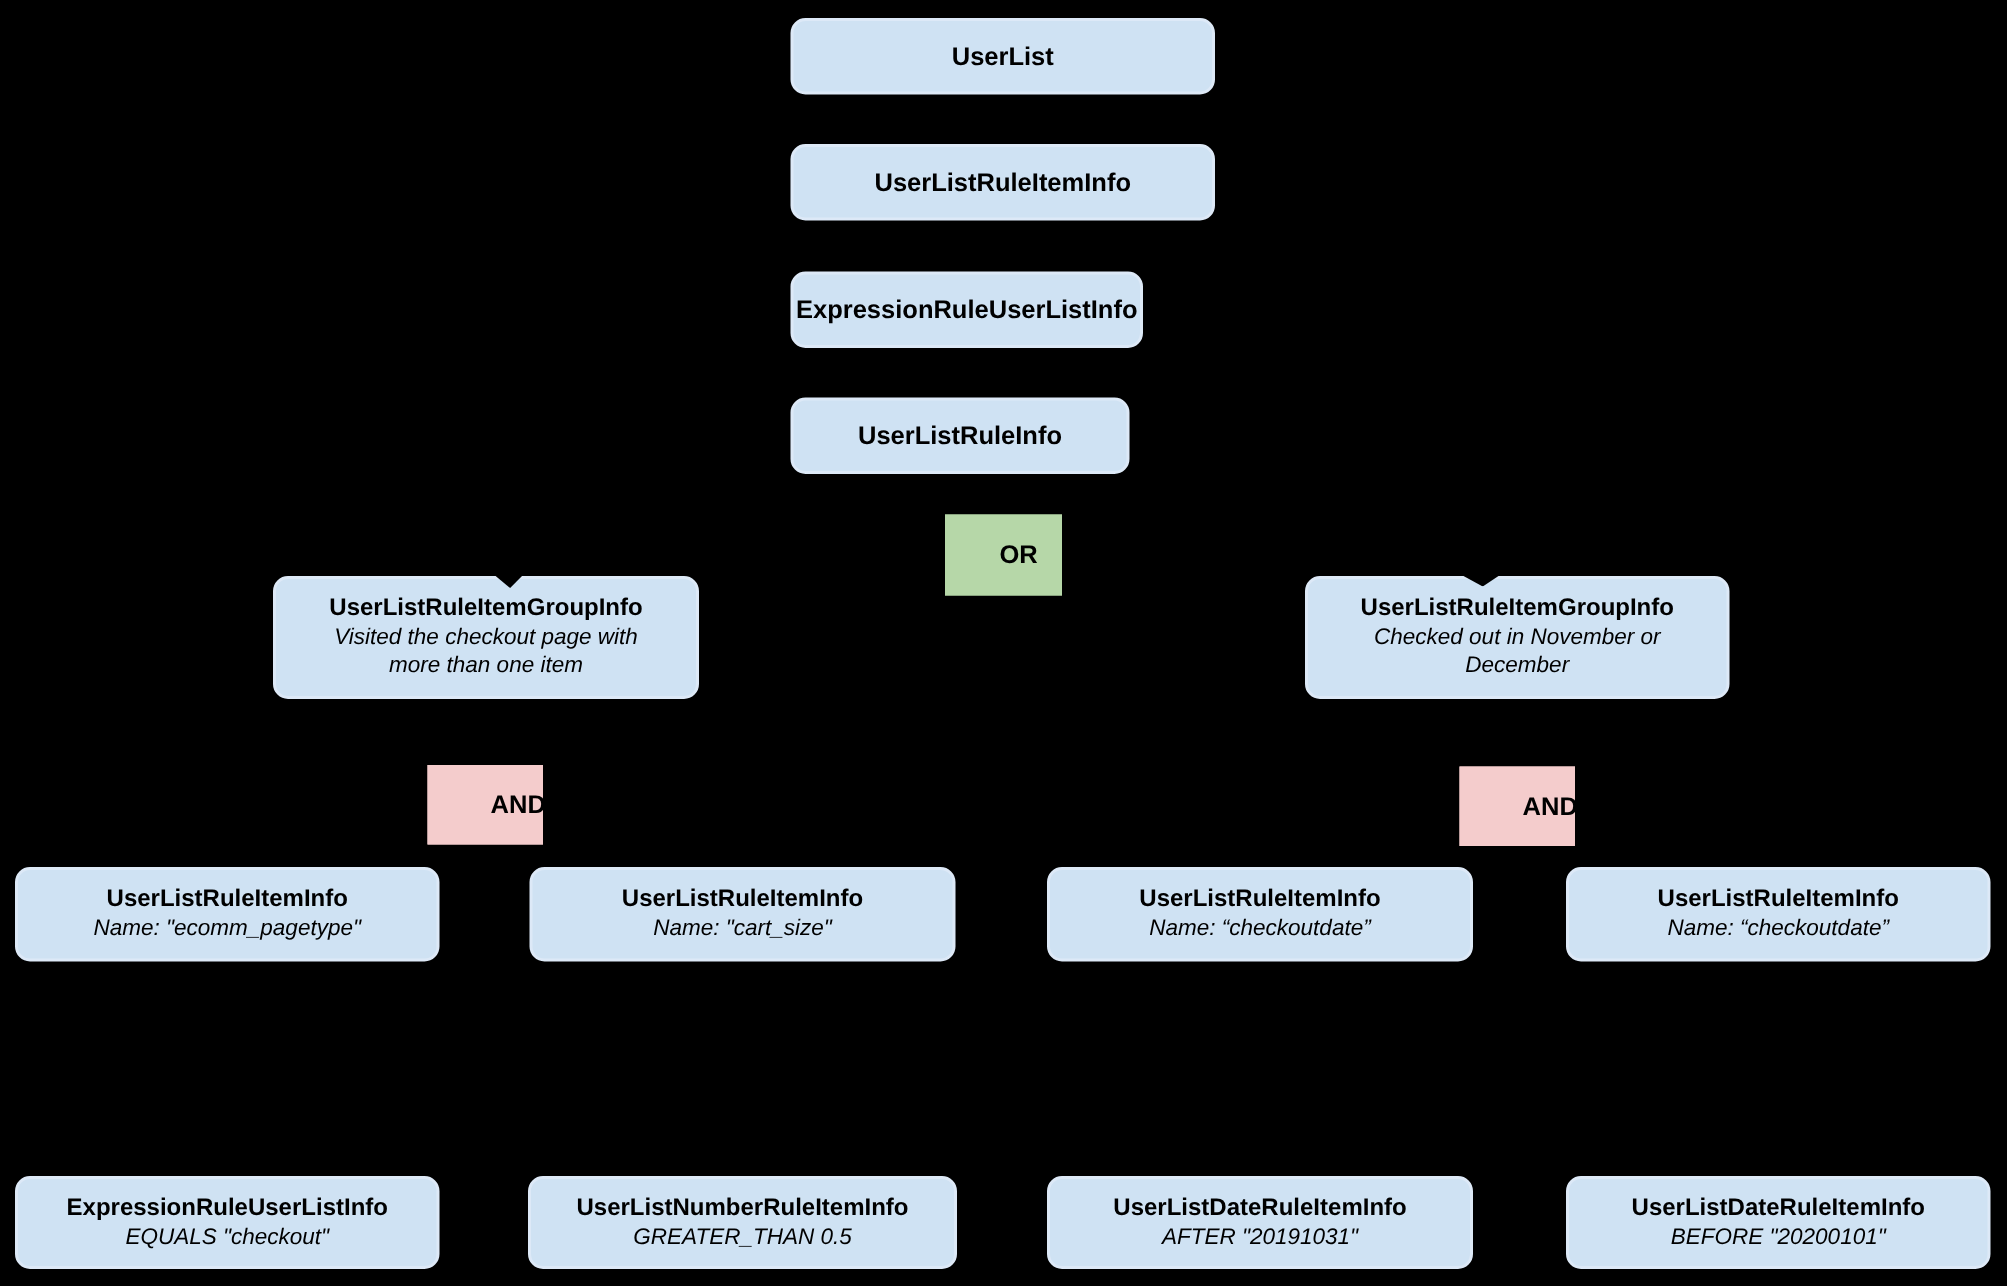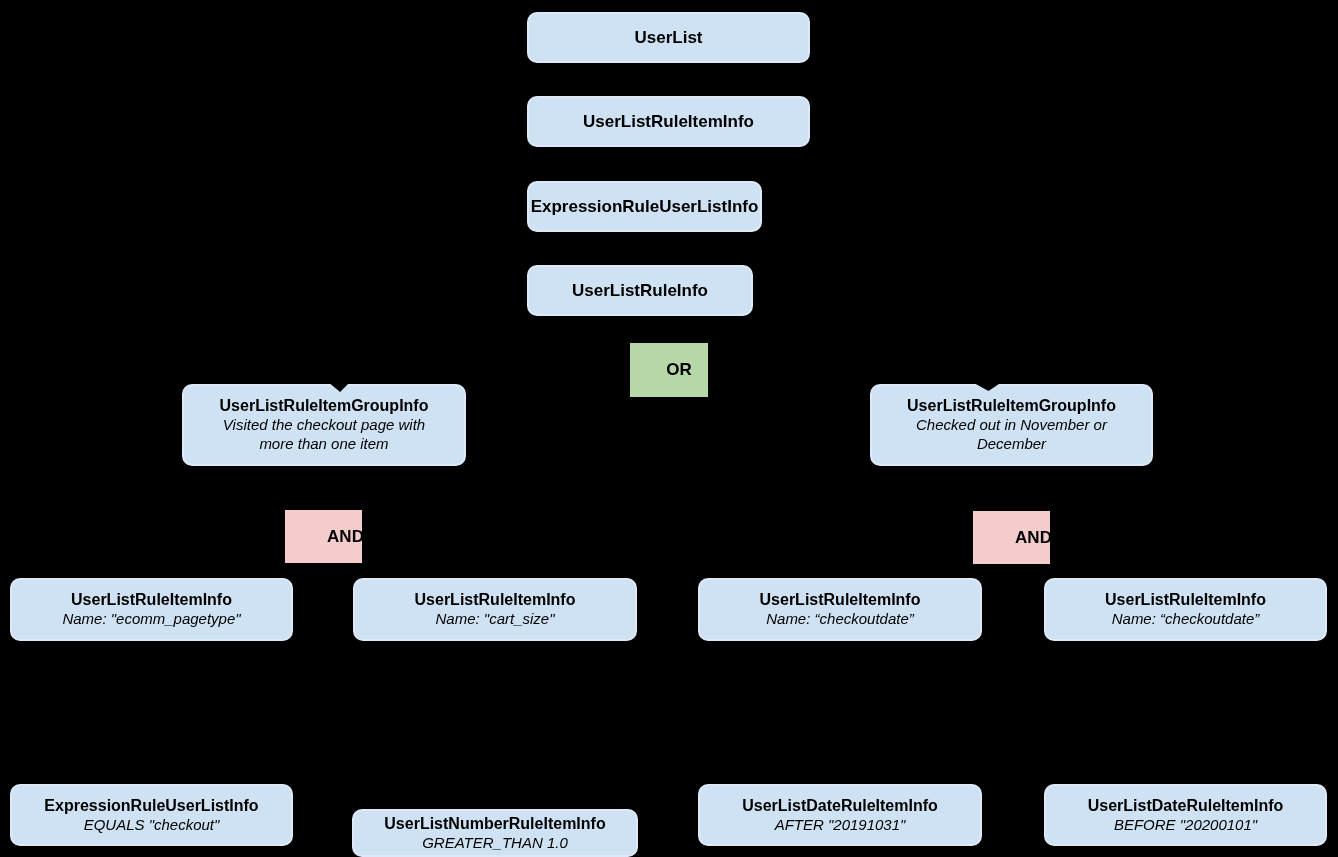--- a/index.html
+++ b/index.html
@@ -67,21 +67,21 @@
   #n-or              { left: 630px; top: 343px; width: 78px;  height: 54px; padding-left: 20px; }
   #n-group-left      { left: 182px; top: 384px; width: 284px; height: 82px; }
   #n-group-right     { left: 870px; top: 384px; width: 283px; height: 82px; }
   #n-and-left        { left: 285px; top: 510px; width: 77px;  height: 53px; }
   #n-and-right       { left: 973px; top: 511px; width: 77px;  height: 53px; }
   #n-item-1          { left: 10px;   top: 578px; width: 283px; height: 63px; }
   #n-item-2          { left: 353px;  top: 578px; width: 284px; height: 63px; }
   #n-item-3          { left: 698px;  top: 578px; width: 284px; height: 63px; }
   #n-item-4          { left: 1044px; top: 578px; width: 283px; height: 63px; }
   #n-leaf-1          { left: 10px;   top: 784px; width: 283px; height: 62px; }
-  #n-leaf-2          { left: 352px;  top: 809px; width: 286px; height: 48px; }
+  #n-leaf-2          { left: 352px;  top: 784px; width: 286px; height: 62px; }
   #n-leaf-3          { left: 698px;  top: 784px; width: 284px; height: 62px; }
   #n-leaf-4          { left: 1044px; top: 784px; width: 283px; height: 62px; }
   #ah-left           { left: 328px; top: 382px; width: 22px; height: 10px; }
   #ah-right          { left: 972px; top: 382px; width: 30px; height: 9px; }
 </style>
 </head>
 <body>
 
 <div id="stage">
 
@@ -146,21 +146,21 @@
     <span class="subtitle">Name: “checkoutdate”</span>
   </div>
 
   <div class="node blue" id="n-leaf-1">
     <span class="title">ExpressionRuleUserListInfo</span>
     <span class="subtitle">EQUALS "checkout"</span>
   </div>
 
   <div class="node blue" id="n-leaf-2">
     <span class="title">UserListNumberRuleItemInfo</span>
-    <span class="subtitle">GREATER_THAN 1.0</span>
+    <span class="subtitle">GREATER_THAN 0.5</span>
   </div>
 
   <div class="node blue" id="n-leaf-3">
     <span class="title">UserListDateRuleItemInfo</span>
     <span class="subtitle">AFTER "20191031"</span>
   </div>
 
   <div class="node blue" id="n-leaf-4">
     <span class="title">UserListDateRuleItemInfo</span>
     <span class="subtitle">BEFORE "20200101"</span>

